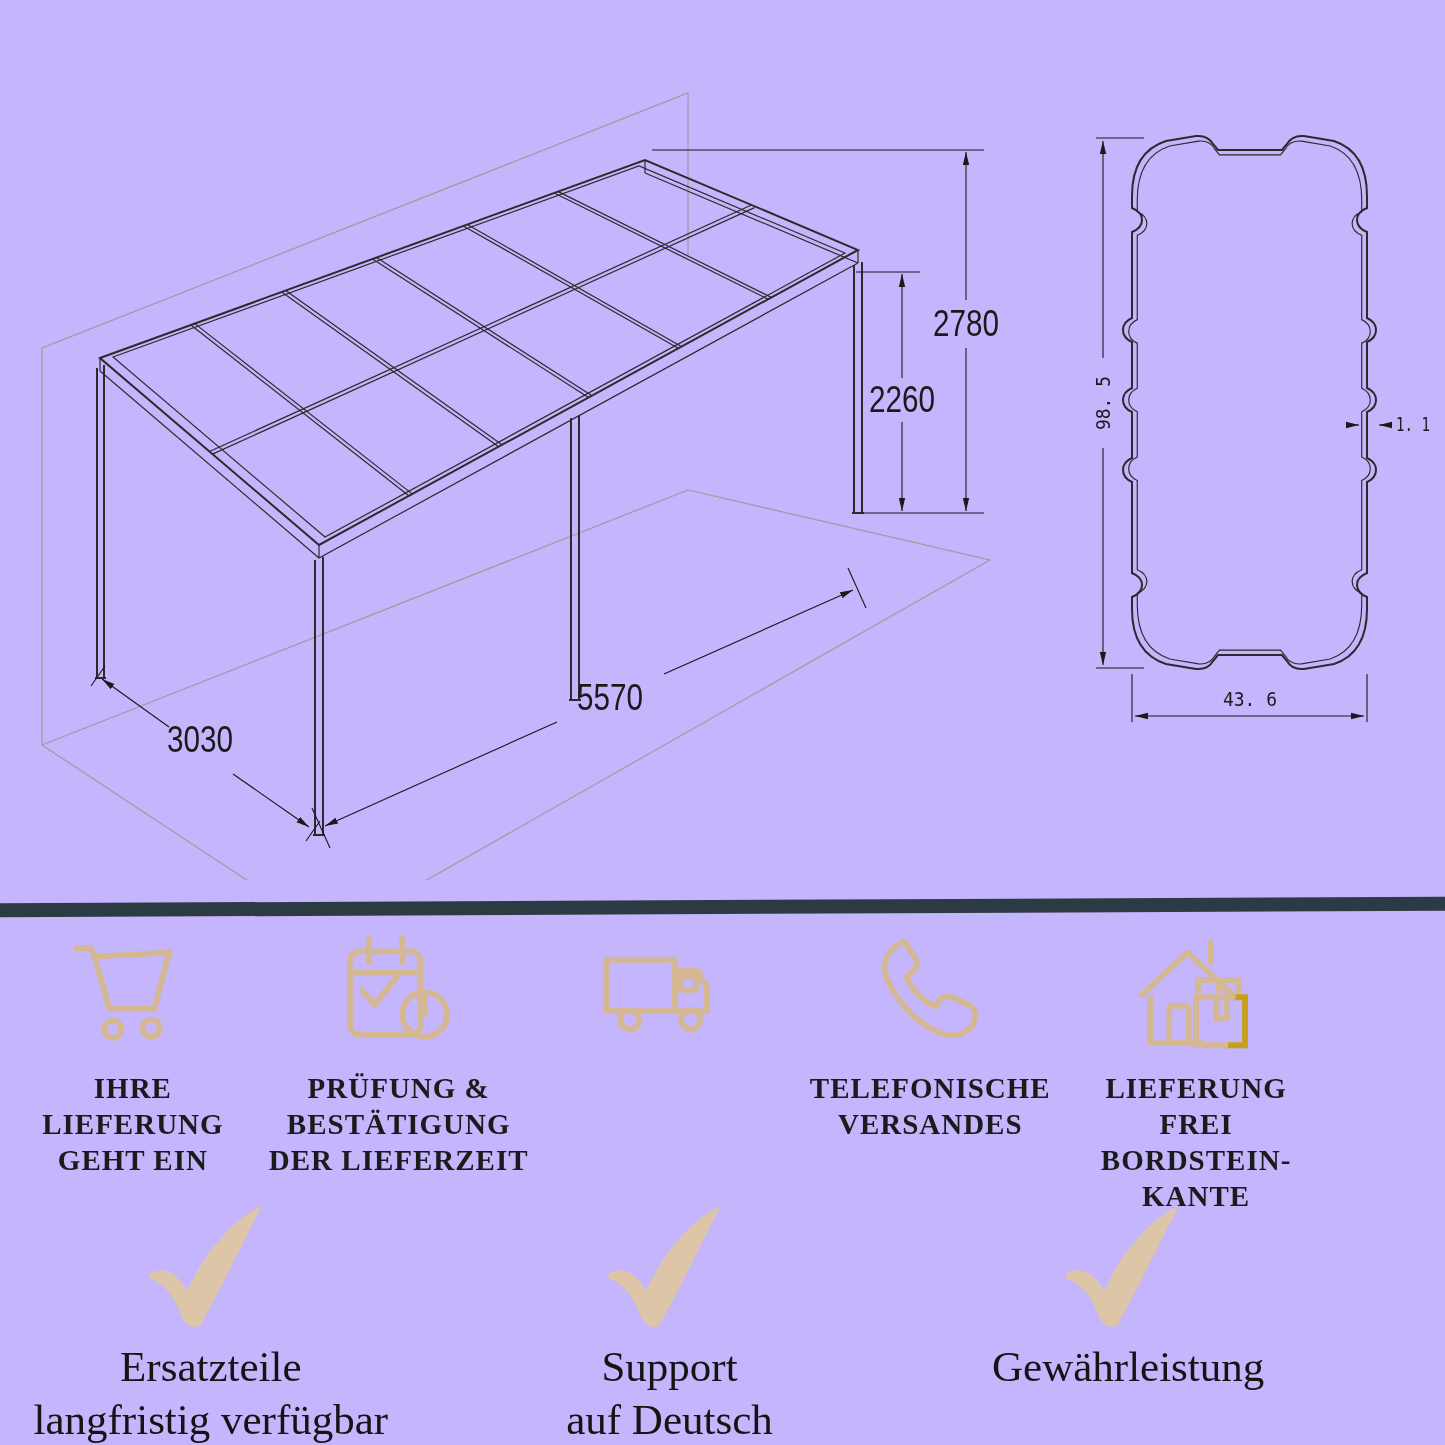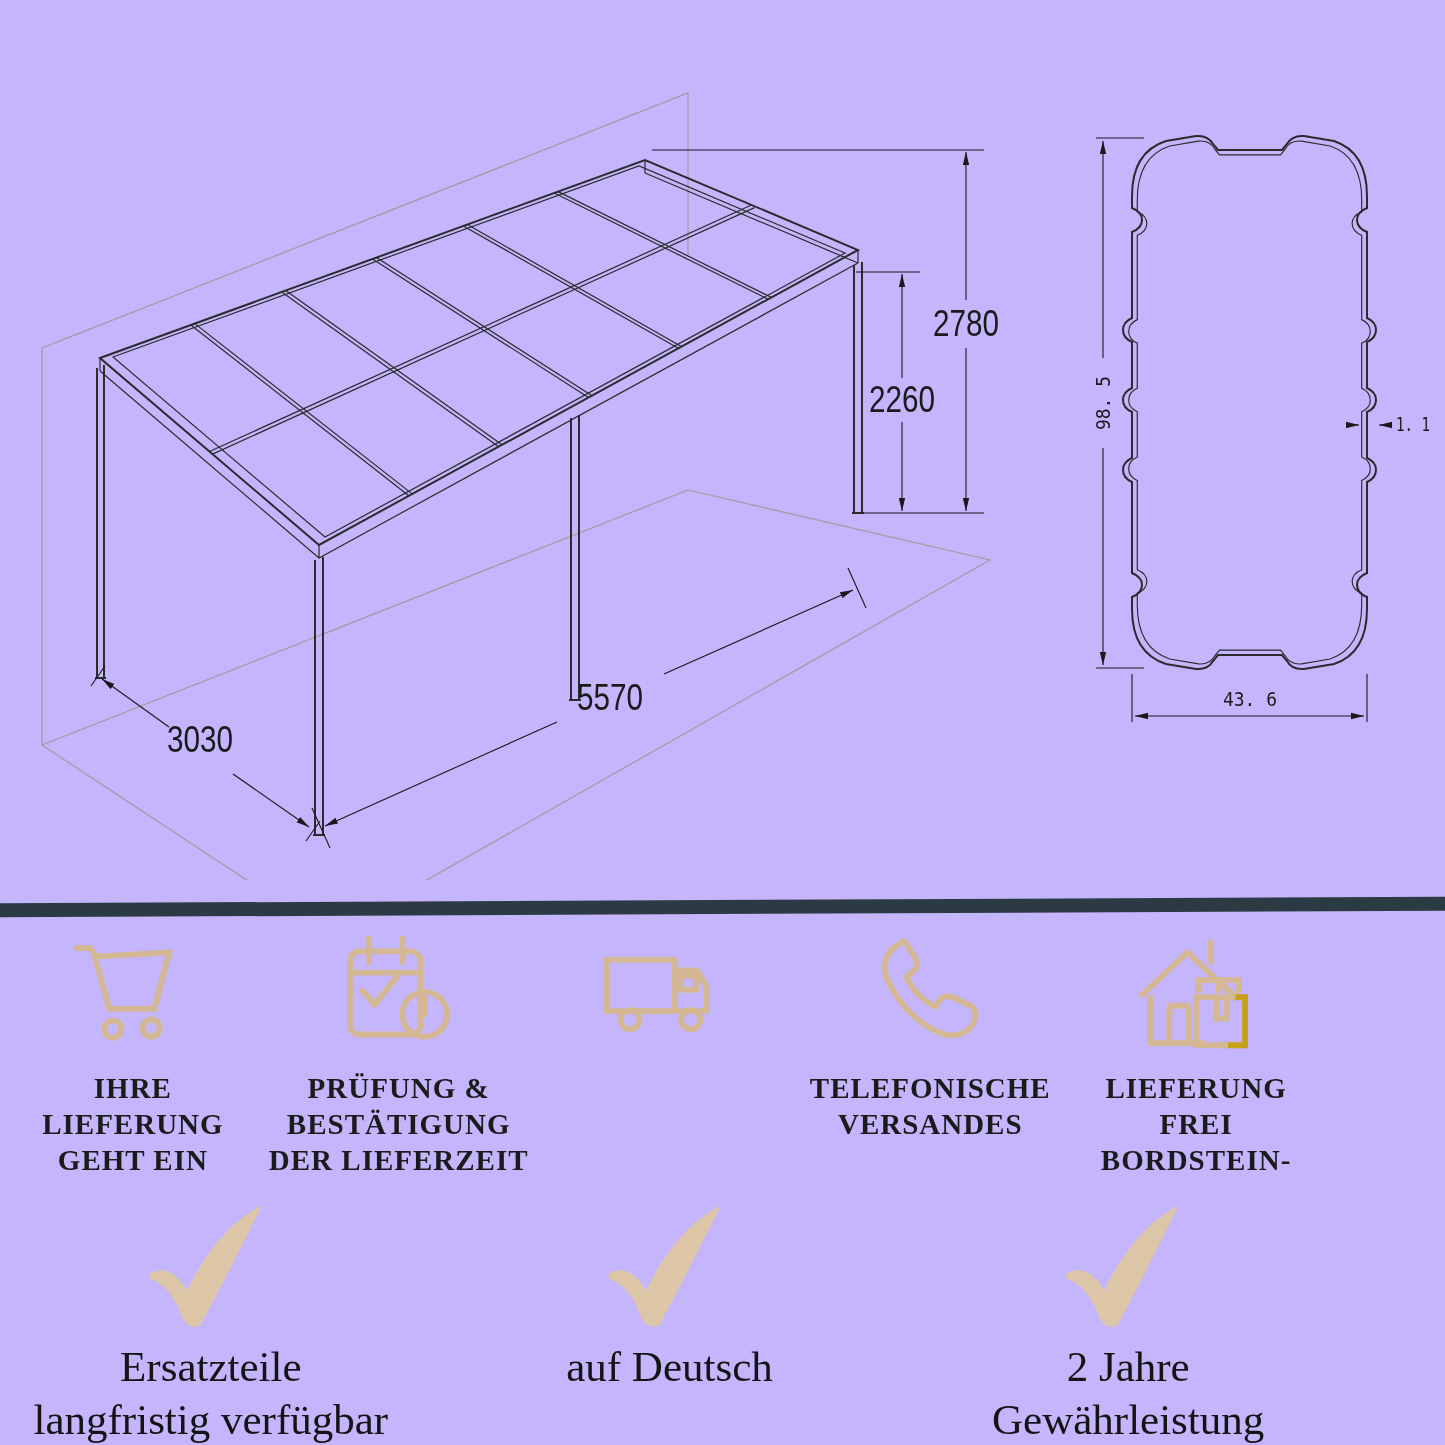--- a/index.html
+++ b/index.html
@@ -192,46 +192,47 @@
         <path class="ticon" d="M17,61 V106 H68"></path>
         <rect class="ticon" x="35" y="71" width="18" height="35" rx="2"></rect>
         <path class="ticon" d="M62,59 V47 H100 V59 M81,47 V59"></path>
         <rect class="ticon" x="60" y="63" width="46" height="45" fill="#ffffff"></rect>
         <path class="ticon" d="M79,63 v20 h10 v-20"></path>
         <path class="ticon gold" d="M97,63 h9 v45 h-16"></path>
       </svg>
       <div class="svc-label">
         <span>LIEFERUNG</span>
         <span>FREI BORDSTEIN-</span>
+        <span>KANTE</span>
       </div>
     </div>
   </div>
 
   <div class="benefits">
     <div class="ben">
       <svg class="ck" viewBox="0 0 150 135">
         <path d="M12,74 C26,66 40,74 50,92 C70,50 100,16 128,4 C114,30 88,84 64,128 C54,133 46,126 42,112 C34,94 24,84 10,79 Z"></path>
       </svg>
       <div class="ben-label">
         <span>Ersatzteile</span>
         <span>langfristig verfügbar</span>
       </div>
     </div>
     <div class="ben">
       <svg class="ck" viewBox="0 0 150 135">
         <path d="M12,74 C26,66 40,74 50,92 C70,50 100,16 128,4 C114,30 88,84 64,128 C54,133 46,126 42,112 C34,94 24,84 10,79 Z"></path>
       </svg>
       <div class="ben-label">
+        <span>Support</span>
         <span>auf Deutsch</span>
       </div>
     </div>
     <div class="ben">
       <svg class="ck" viewBox="0 0 150 135">
         <path d="M12,74 C26,66 40,74 50,92 C70,50 100,16 128,4 C114,30 88,84 64,128 C54,133 46,126 42,112 C34,94 24,84 10,79 Z"></path>
       </svg>
       <div class="ben-label">
-        <span>2 Jahre</span>
         <span>Gewährleistung</span>
       </div>
     </div>
   </div>
 
 </div>
 
 </body></html>

